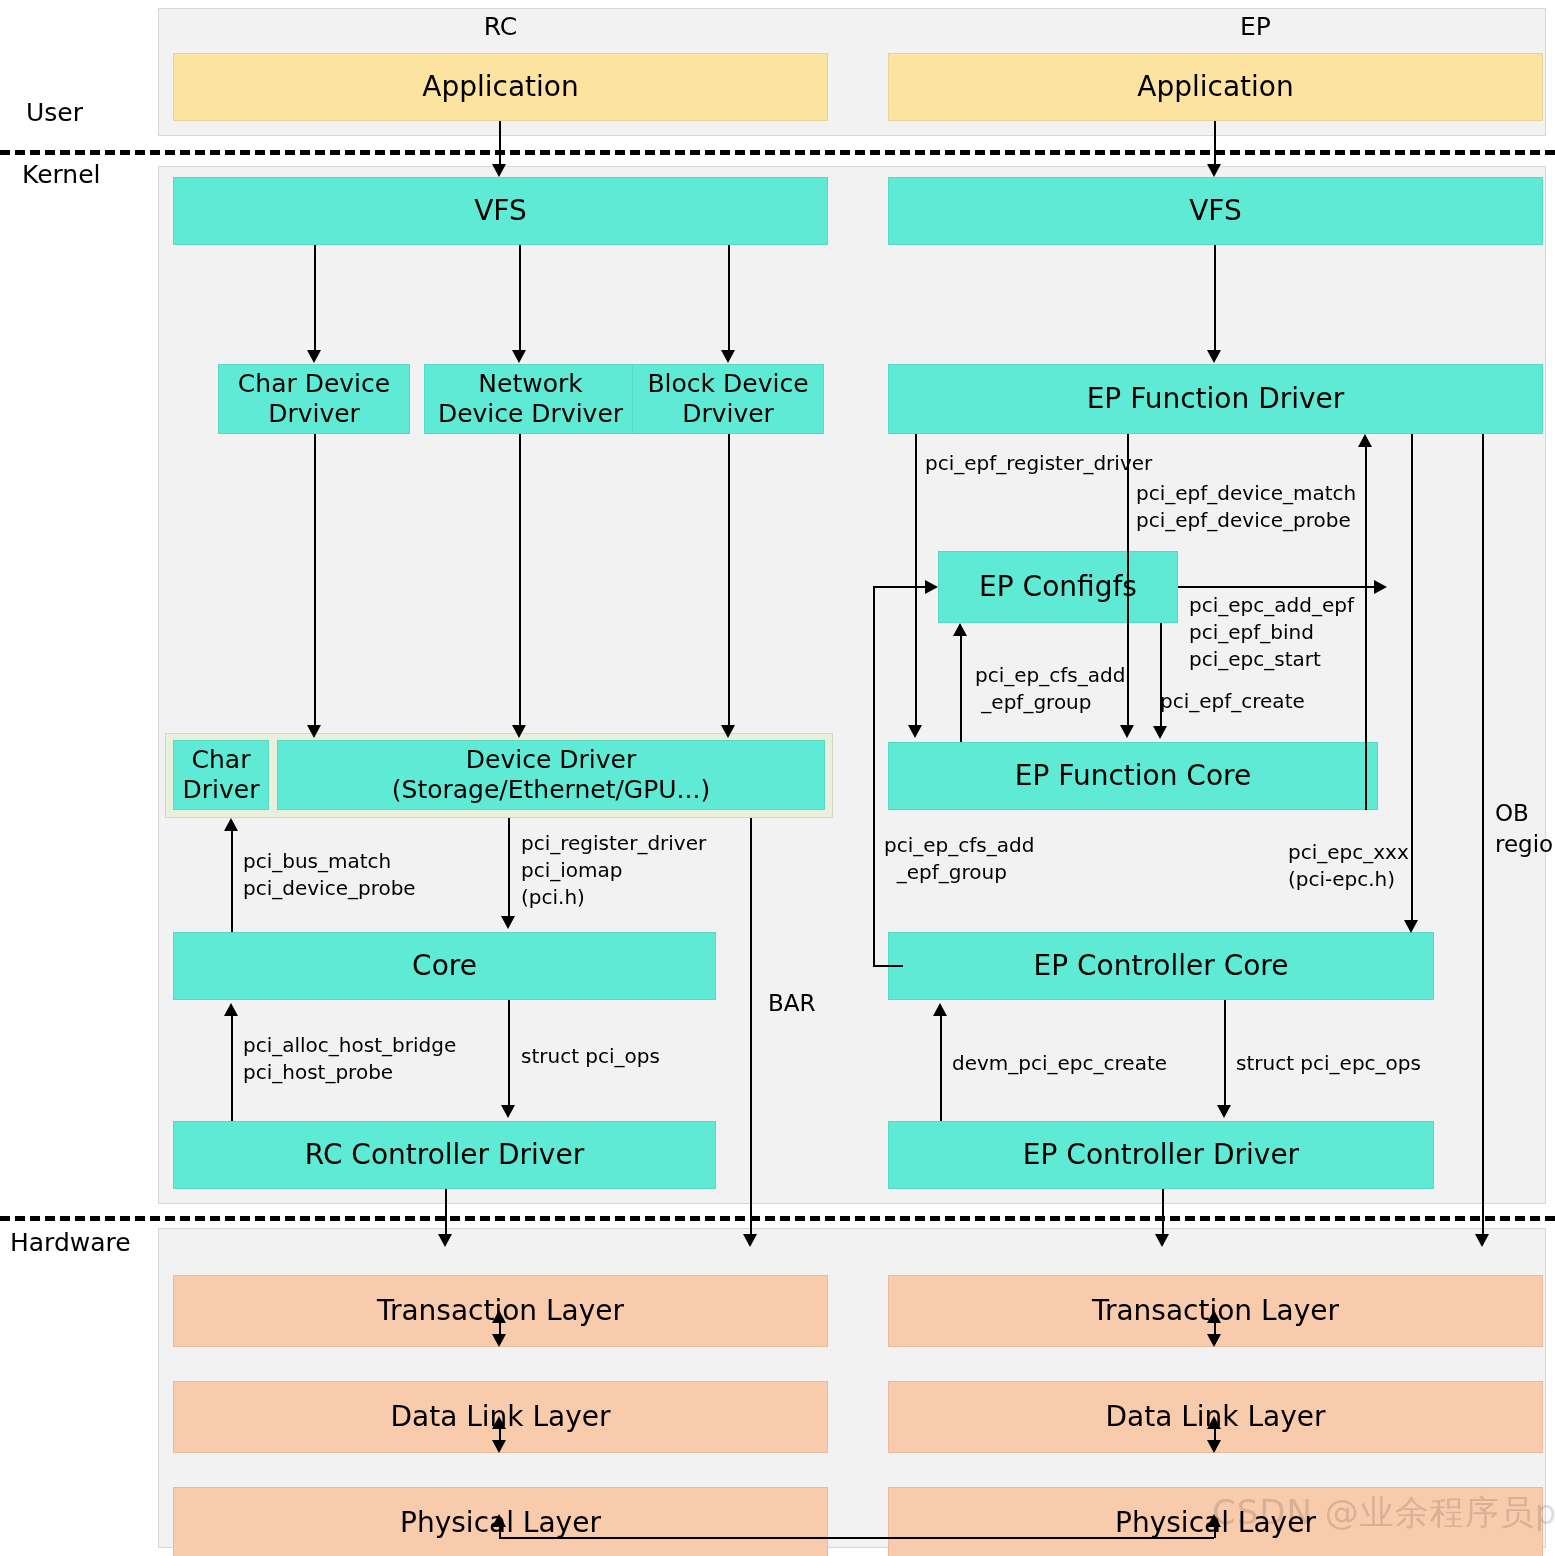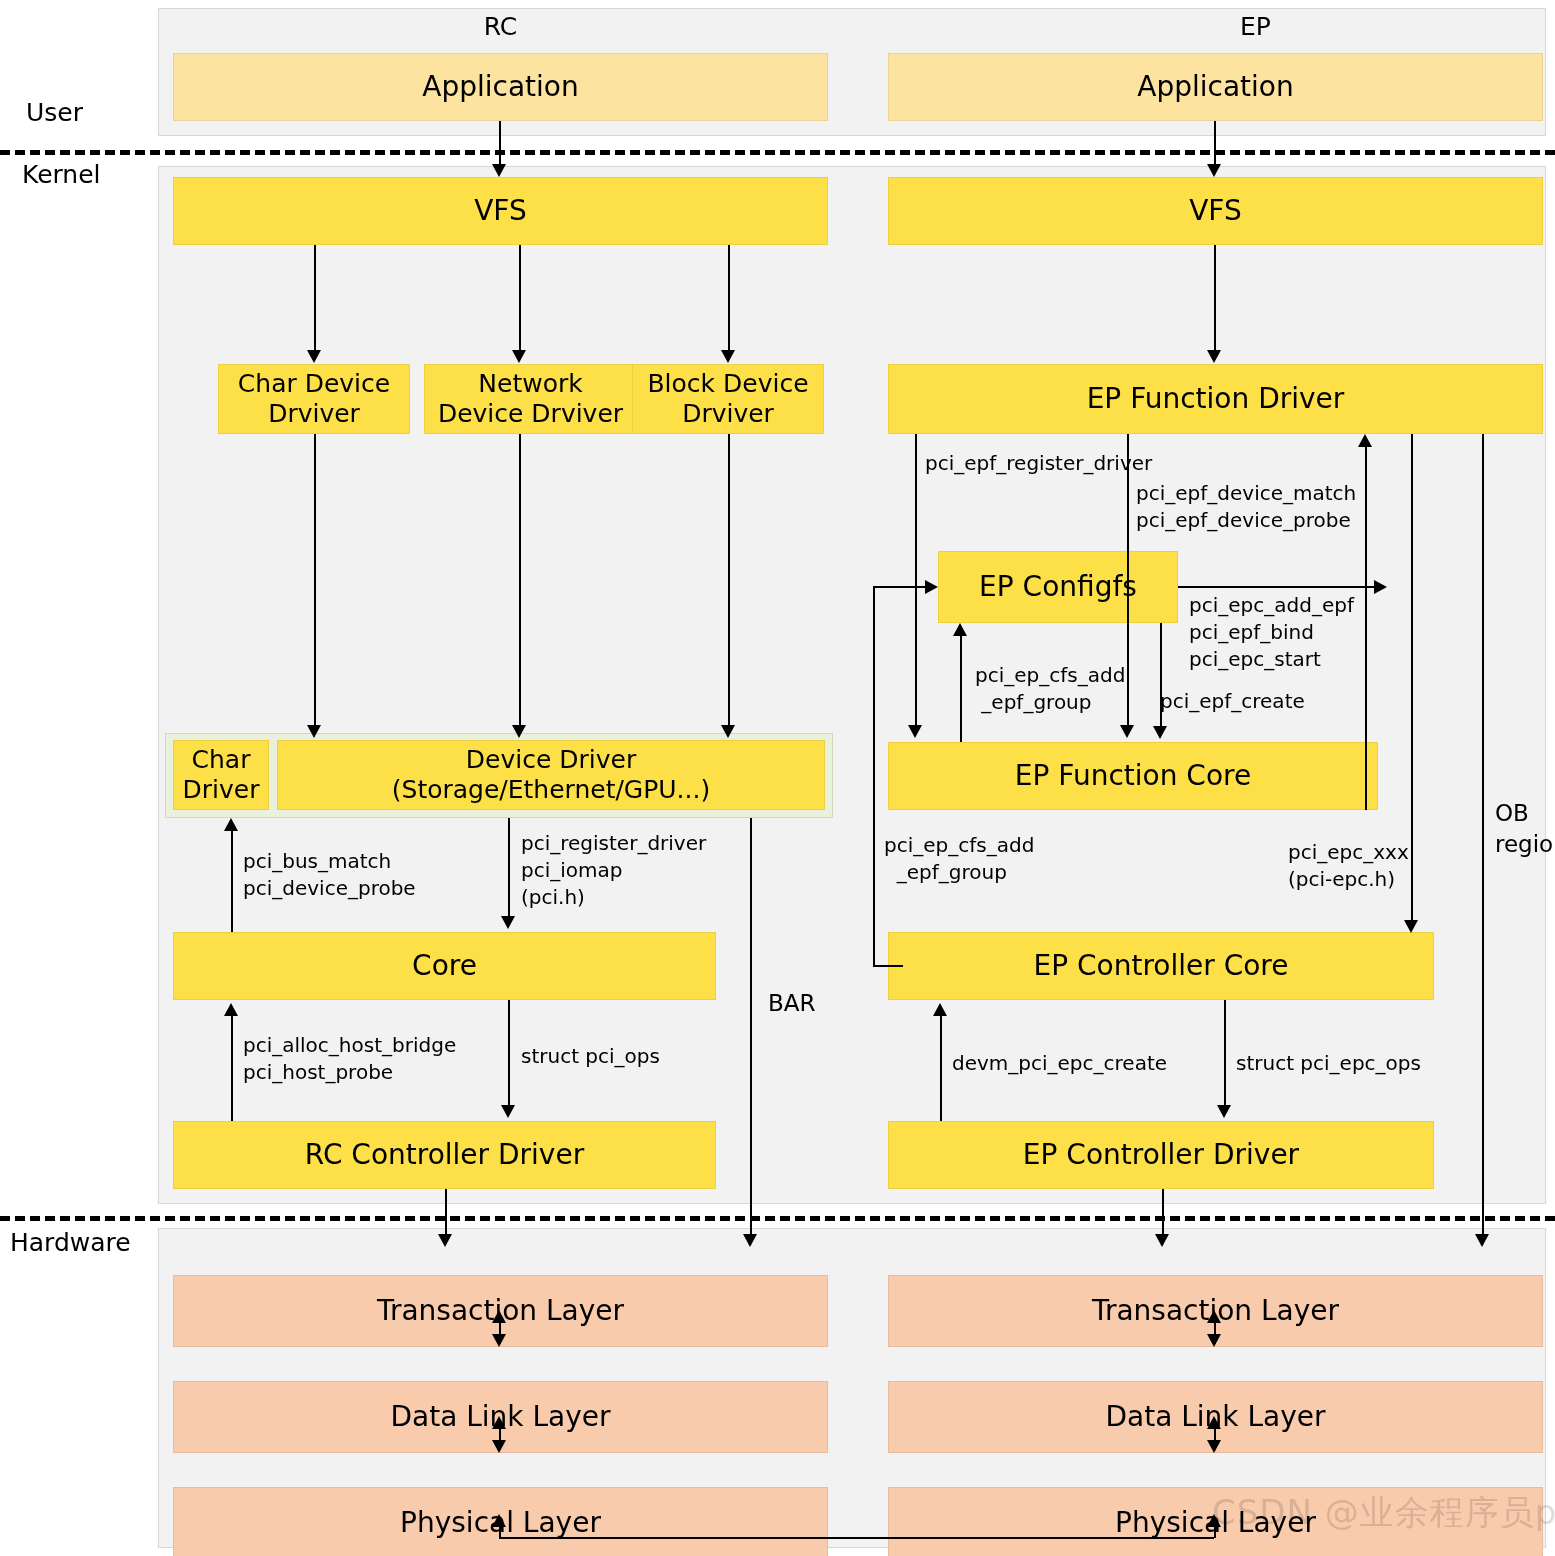--- a/index.html
+++ b/index.html
@@ -14,21 +14,21 @@
   .panel{position:absolute;background:#f2f2f2;border:1px solid #d6d6d6;box-sizing:border-box;}
 
   
   .node{
     position:absolute;box-sizing:border-box;
     display:flex;align-items:center;justify-content:center;
     text-align:center;line-height:1.2;
     border:1px solid rgba(0,0,0,0.07);
   }
   .yellow{background:#fce3a0;}
-  .blue{background:#fde047;}
+  .blue{background:#5eead4;}
   .orange{background:#f8cbad;margin-top:35px;}
   .grouper{position:absolute;box-sizing:border-box;background:#e9f0dc;border:1px solid #cfdcb9;}
 
   
   .coltitle{position:absolute;text-align:center;font-size:25px;}
 
   
   .ringlabel{position:absolute;font-size:25px;}
 
   

